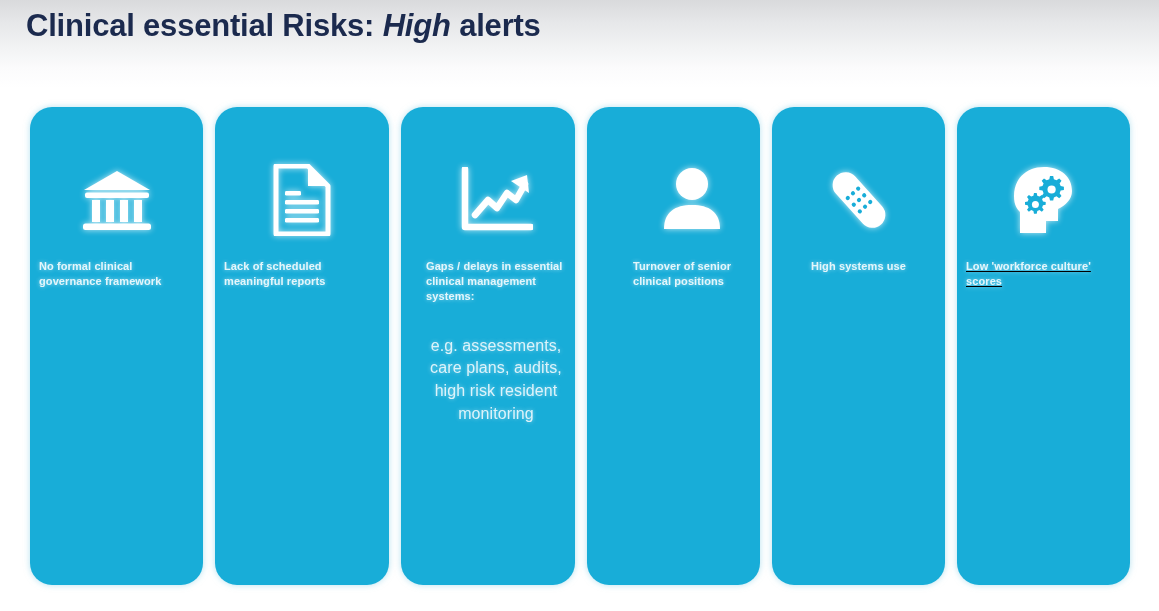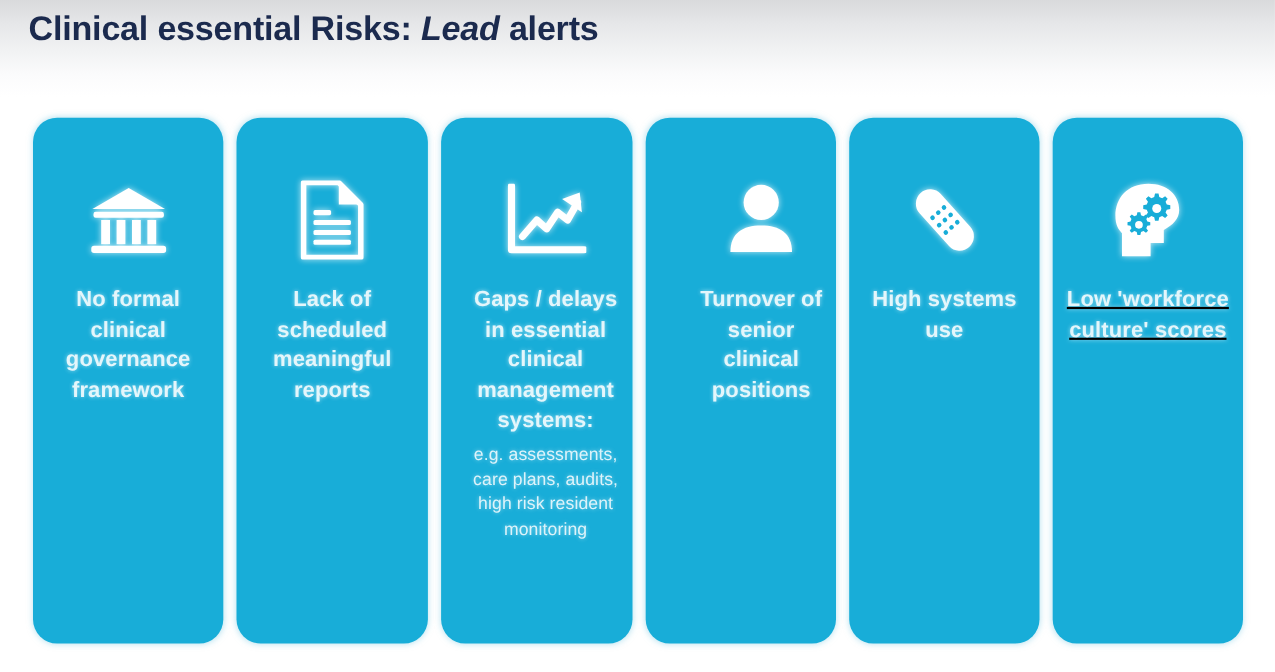--- a/index.html
+++ b/index.html
@@ -82,47 +82,47 @@
   }
 
   .icon-wrap svg {
     display: block;
     filter: drop-shadow(0 0 3px rgba(255,255,255,0.75));
   }
 
   .card-label {
     margin-top: 4px;
     padding: 0 9px;
-    text-align: center;
-    font-size: 20px;
+    text-align: left;
+    font-size: 11px;
     font-weight: bold;
     line-height: 1.38;
     color: #e4f6fb;
     letter-spacing: 0.1px;
     text-shadow: 0 0 4px rgba(190,235,250,0.8);
   }
 
   .card-sub {
-    margin-top: 6px;
+    margin-top: 30px;
     padding: 0 12px;
     text-align: center;
     font-size: 16px;
     font-weight: normal;
     line-height: 1.42;
     color: #ddf3fa;
     letter-spacing: 0.1px;
     text-shadow: 0 0 4px rgba(190,235,250,0.7);
   }
 </style>
 </head>
 <body>
 
 <div id="slide">
 
-  <div id="title"><span>Clinical essential Risks: </span><span class="em">Lead</span><span> alerts</span></div>
+  <div id="title"><span>Clinical essential Risks: </span><span class="em">High</span><span> alerts</span></div>
 
   <div id="cards">
 
     <div class="card c1">
       <div class="icon-wrap">
         <svg width="72" height="62" viewBox="0 0 72 62" aria-hidden="true">
           <polygon points="36,2 69,21 3,21" fill="#ffffff"></polygon>
           <rect x="4" y="23.5" width="64" height="5.5" rx="2" fill="#ffffff"></rect>
           <rect x="11" y="31" width="8" height="22" fill="#ffffff"></rect>
           <rect x="25" y="31" width="8" height="22" fill="#ffffff"></rect>

